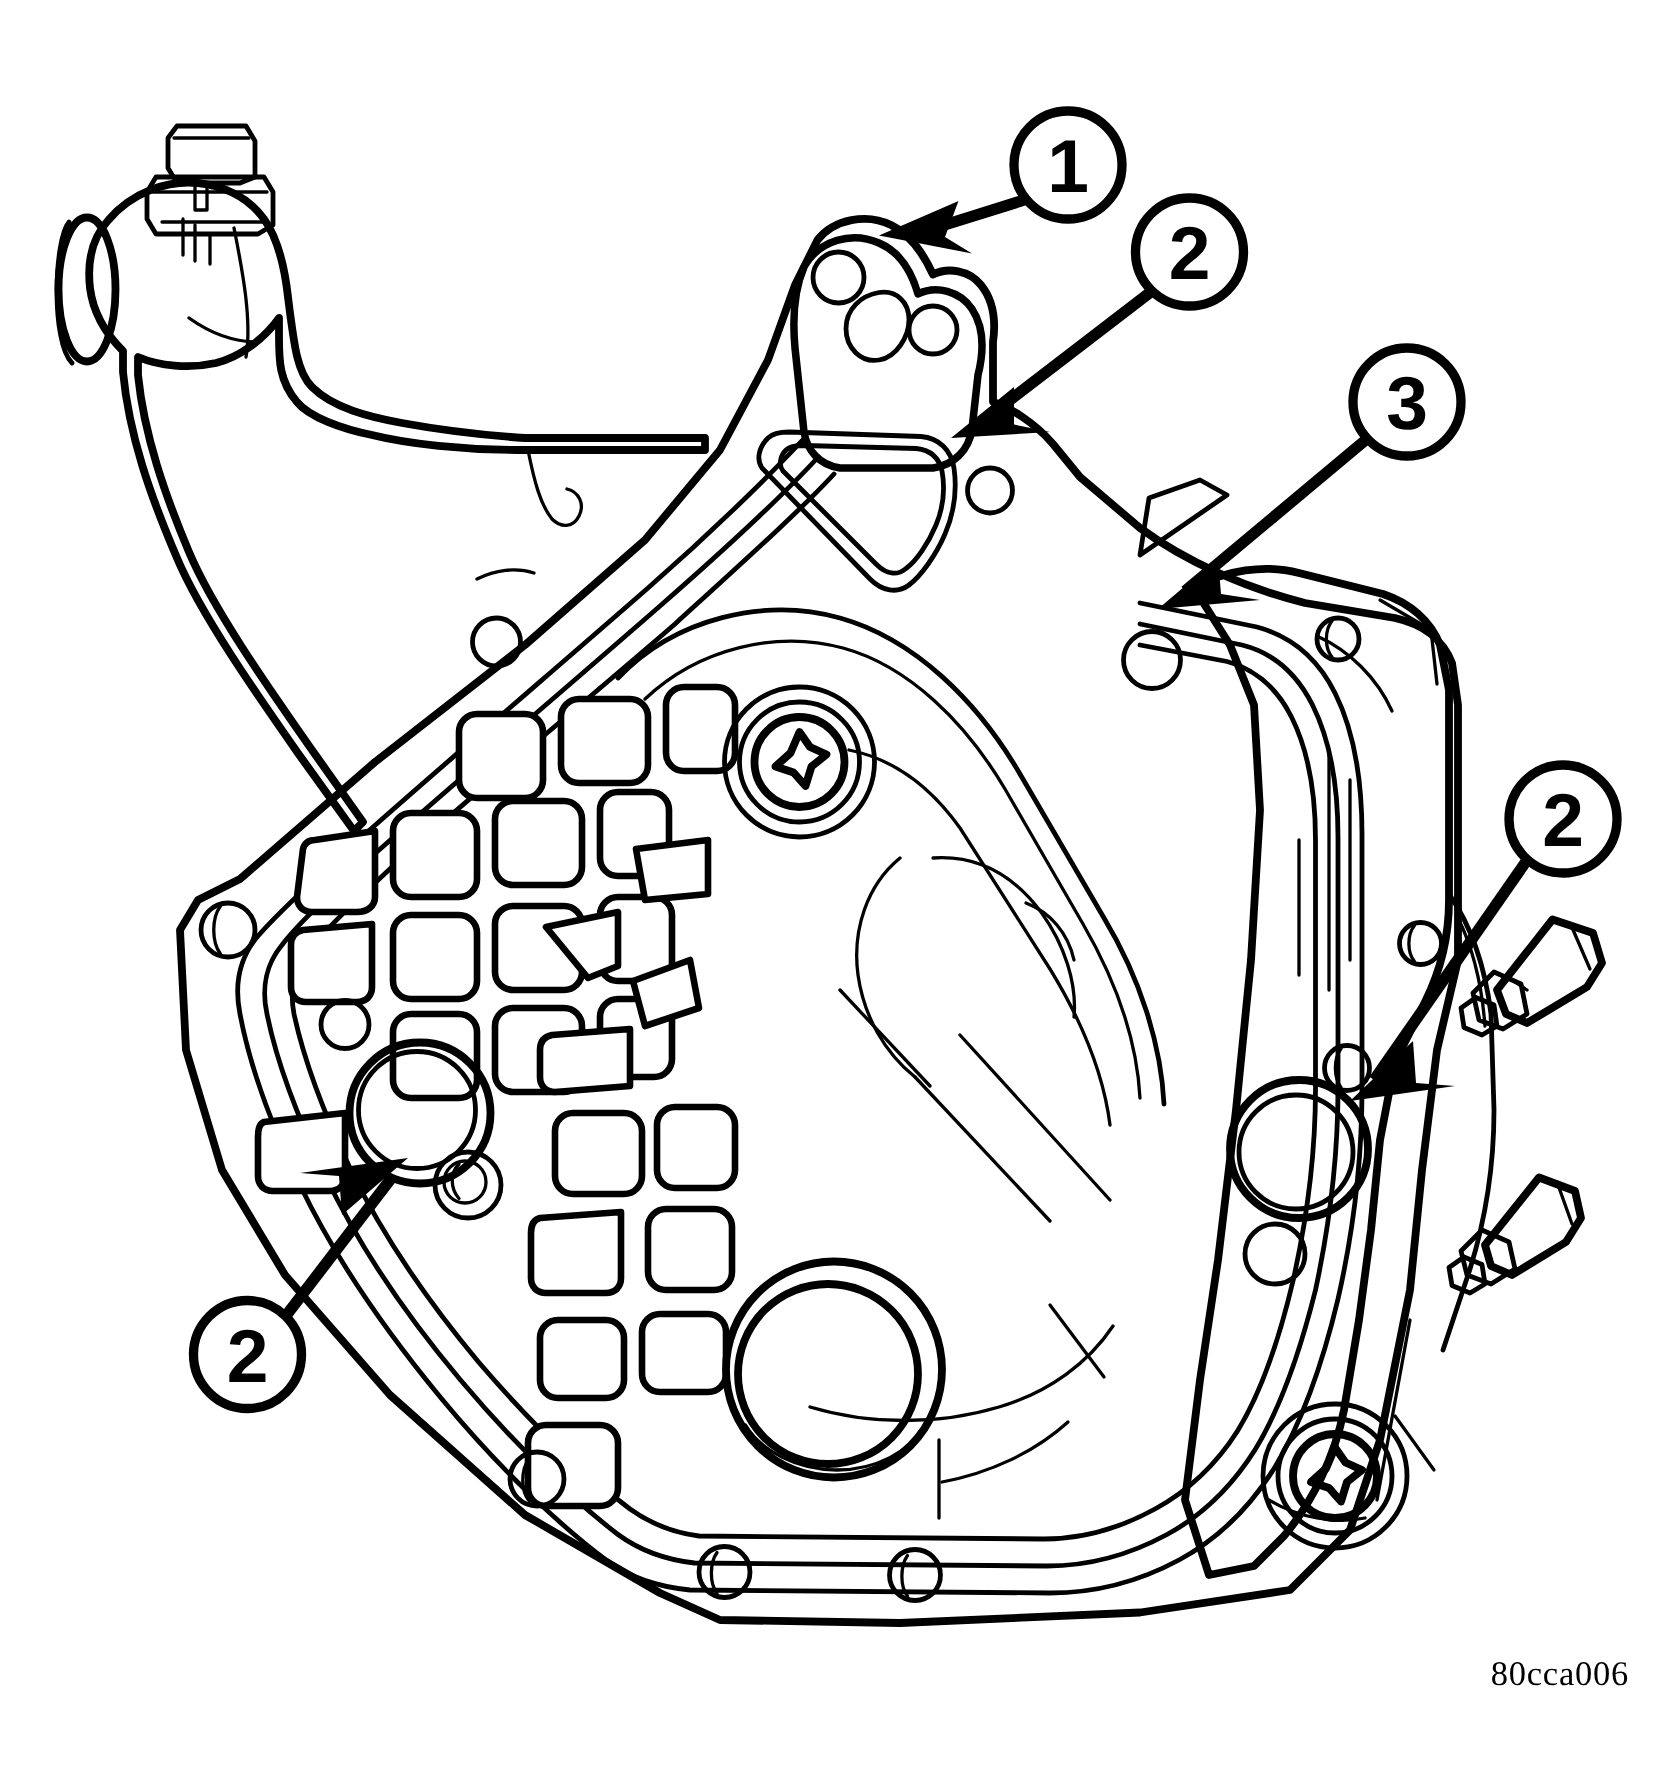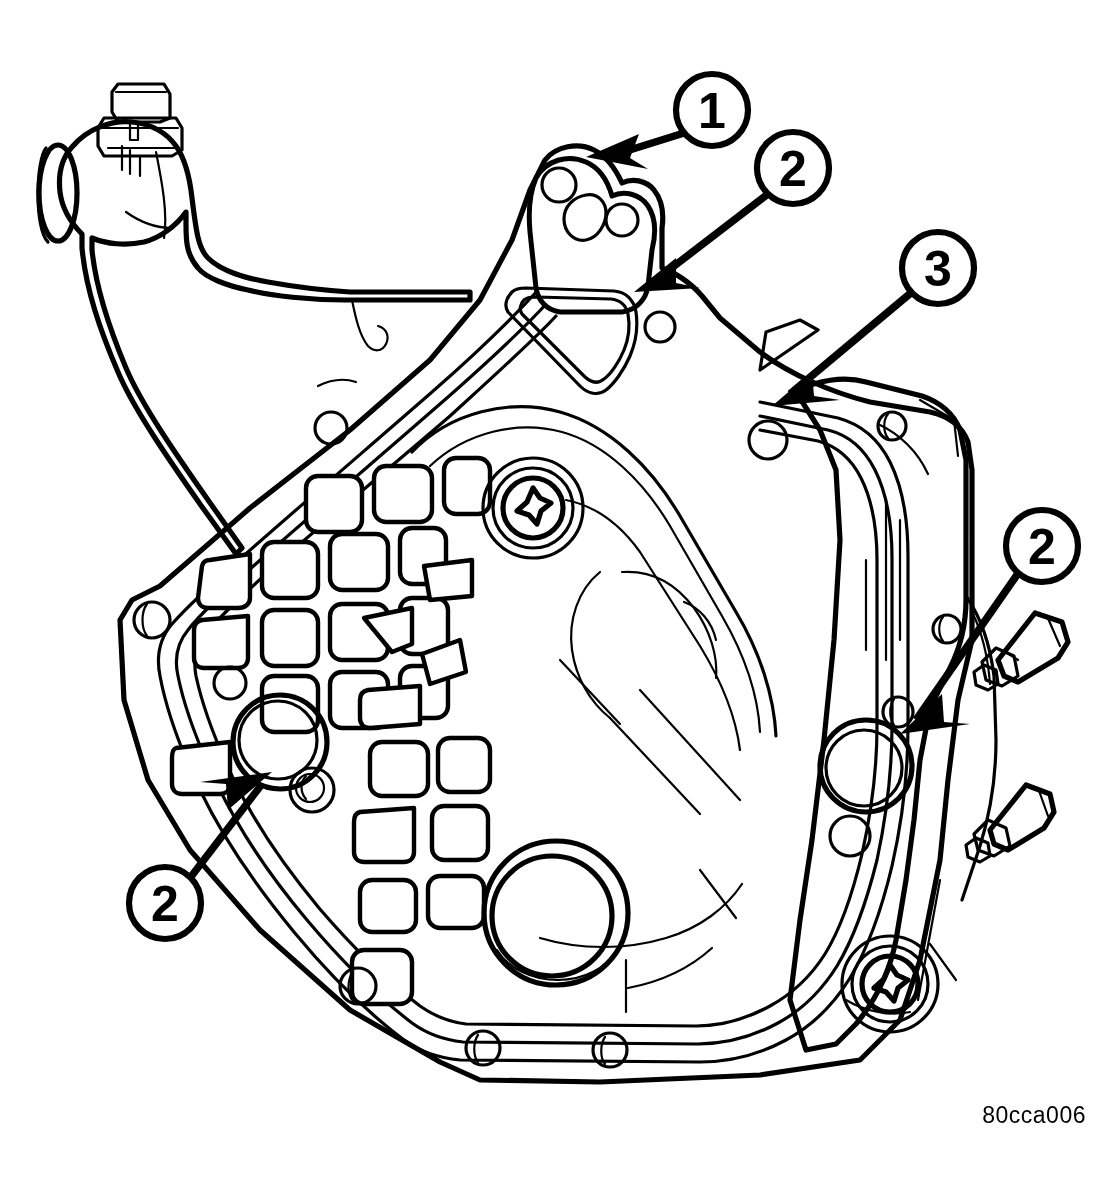--- a/index.html
+++ b/index.html
@@ -23,21 +23,21 @@
     left: 0;
     top: 0;
     width: 1114px;
     height: 1185px;
     display: block;
   }
   .caption-text {
     position: absolute;
     right: 28px;
     bottom: 56px;
-    font-family: Liberation Sans, sans-serif;
+    font-family: Liberation Serif, serif;
     font-size: 23px;
     letter-spacing: 0.5px;
     color: #000000;
     white-space: nowrap;
   }
   
   .part-line {
     fill: none;
     stroke: #000000;
     stroke-width: 3.2;

